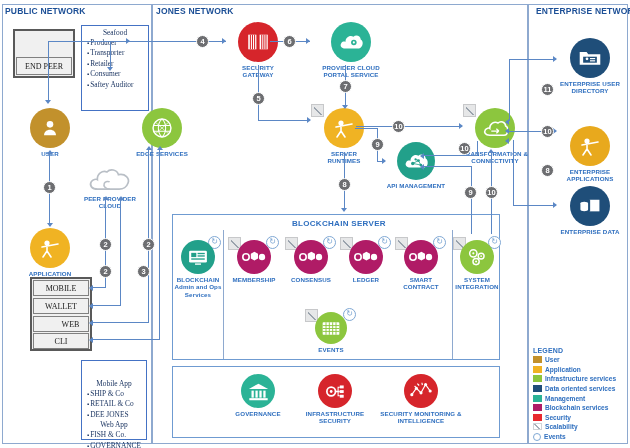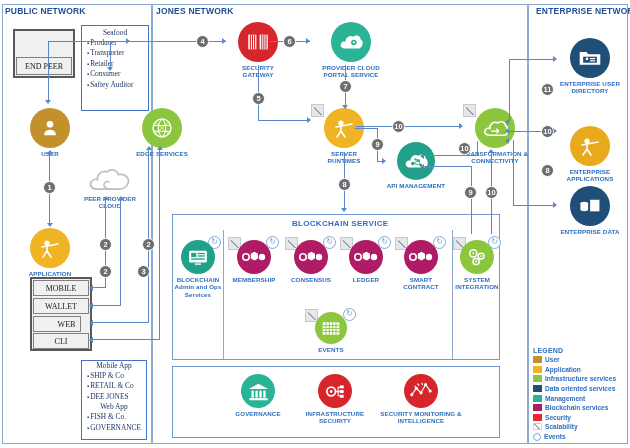--- a/index.html
+++ b/index.html
@@ -127,24 +127,24 @@
         <path d="M16 5 C10 10 10 22 16 27 C22 22 22 10 16 5 Z M5.5 13 H26.5 M6 20 H26" fill="none" stroke="#fff" stroke-width="1.3"></path>
         <path d="M8 9 L24 23 M24 9 L8 23" stroke="#fff" stroke-width="1" fill="none" opacity=".85"></path>
       </svg>
     </div>
     <div class="nlabel">EDGE SERVICES</div>
   </div>
 
   <div class="gframe" style="left:30px;top:277px;width:62px;height:74px;"></div>
   <div class="gbox" style="left:33px;top:280px;width:56px;height:16px;">MOBILE</div>
   <div class="gbox" style="left:33px;top:298px;width:56px;height:16px;">WALLET</div>
-  <div class="gbox" style="left:33px;top:316px;width:48px;height:16px;padding-left:19px;">WEB</div>
+  <div class="gbox" style="left:33px;top:316px;width:56px;height:16px;padding-left:19px;">WEB</div>
   <div class="gbox" style="left:33px;top:333px;width:56px;height:16px;">CLI</div>
 
-  <div class="bluebox" style="left:81px;top:360px;width:66px;height:80px;padding-top:0;">
+  <div class="bluebox" style="left:81px;top:360px;width:66px;height:80px;padding-top:18px;">
     <div class="hd">Mobile App</div>
     <div class="li">SHIP &amp; Co</div>
     <div class="li">RETAIL &amp; Co</div>
     <div class="li">DEE JONES</div>
     <div class="hd">Web App</div>
     <div class="li">FISH &amp; Co.</div>
     <div class="li">GOVERNANCE</div>
   </div>
 
   <div class="node" style="left:228px;top:22px;width:60px;">
@@ -240,21 +240,21 @@
         <path d="M13 5 h11 v13 h-11 z" fill="#fff"></path>
         <path d="M13 5 v13" stroke="#1f4e79" stroke-width="1.2"></path>
         <ellipse cx="7" cy="9" rx="4.3" ry="1.8" fill="#fff"></ellipse>
         <path d="M2.7 9 v7 c0 1 1.9 1.8 4.3 1.8 s4.3-.8 4.3-1.8 V9" fill="#fff"></path>
       </svg>
     </div>
     <div class="nlabel">ENTERPRISE DATA</div>
   </div>
 
   <div class="panel" style="left:172px;top:214px;width:328px;height:146px;"></div>
-  <div class="panel-title" style="left:292px;top:219px;">BLOCKCHAIN SERVICE</div>
+  <div class="panel-title" style="left:292px;top:219px;">BLOCKCHAIN SERVER</div>
   <div class="vline" style="left:223px;top:230px;height:129px;"></div>
   <div class="vline" style="left:452px;top:230px;height:129px;"></div>
 
   <div class="node" style="left:174px;top:240px;width:48px;">
     <div class="badge-evt" style="left:34px;top:-4px;">↻</div>
     <div class="circ" style="width:34px;height:34px;background:#22a08a;">
       <svg width="22" height="19" viewBox="0 0 26 22" aria-hidden="true">
         <rect x="2.5" y="3" width="21" height="14" rx="1.6" fill="#fff"></rect>
         <rect x="5" y="5.5" width="6" height="5" fill="#22a08a"></rect>
         <rect x="12.5" y="5.5" width="8.5" height="1.6" fill="#22a08a"></rect>

